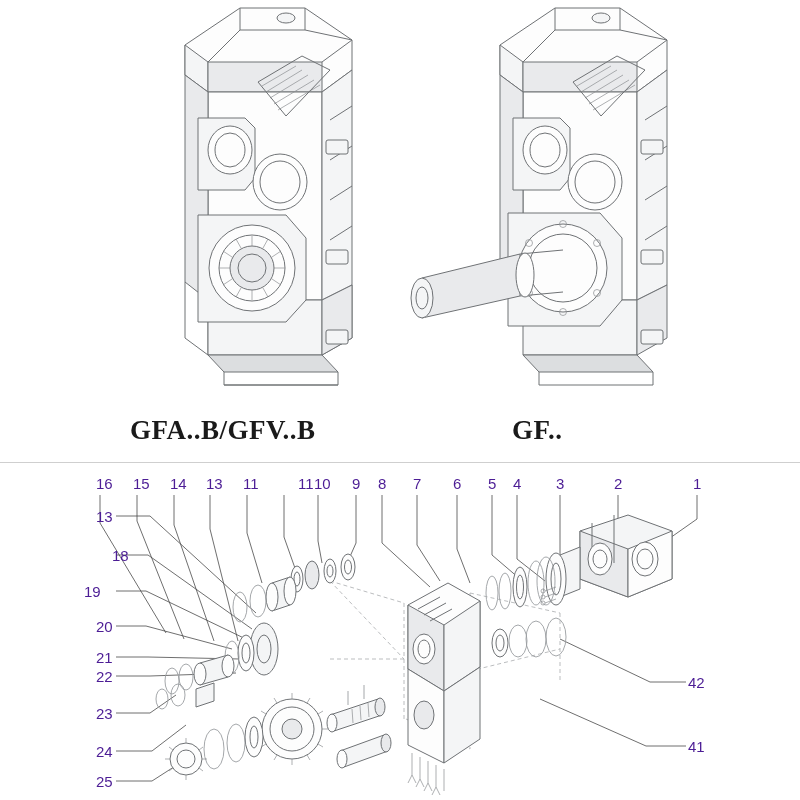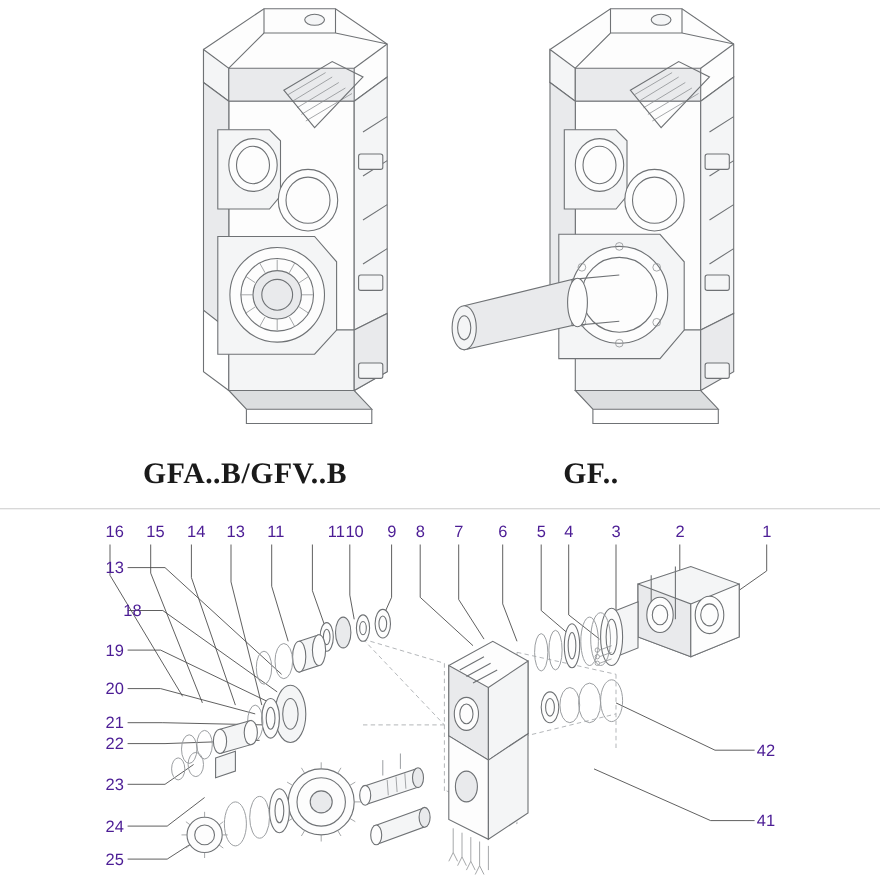--- a/index.html
+++ b/index.html
@@ -422,21 +422,21 @@
     <div class="callout" style="left:413px; top:12px;">7</div>
     <div class="callout" style="left:453px; top:12px;">6</div>
     <div class="callout" style="left:488px; top:12px;">5</div>
     <div class="callout" style="left:513px; top:12px;">4</div>
     <div class="callout" style="left:556px; top:12px;">3</div>
     <div class="callout" style="left:614px; top:12px;">2</div>
     <div class="callout" style="left:693px; top:12px;">1</div>
 
     <div class="callout" style="left:96px; top:45px;">13</div>
     <div class="callout" style="left:112px; top:84px;">18</div>
-    <div class="callout" style="left:96px; top:120px;text-align:right;">19</div>
+    <div class="callout" style="left:84px; top:120px;text-align:right;">19</div>
     <div class="callout" style="left:96px; top:155px;">20</div>
     <div class="callout" style="left:96px; top:186px;">21</div>
     <div class="callout" style="left:96px; top:205px;">22</div>
     <div class="callout" style="left:96px; top:242px;">23</div>
     <div class="callout" style="left:96px; top:280px;">24</div>
     <div class="callout" style="left:96px; top:310px;">25</div>
 
     <div class="callout" style="left:688px; top:211px;">42</div>
     <div class="callout" style="left:688px; top:275px;text-align:center;">41</div>
   </div>

